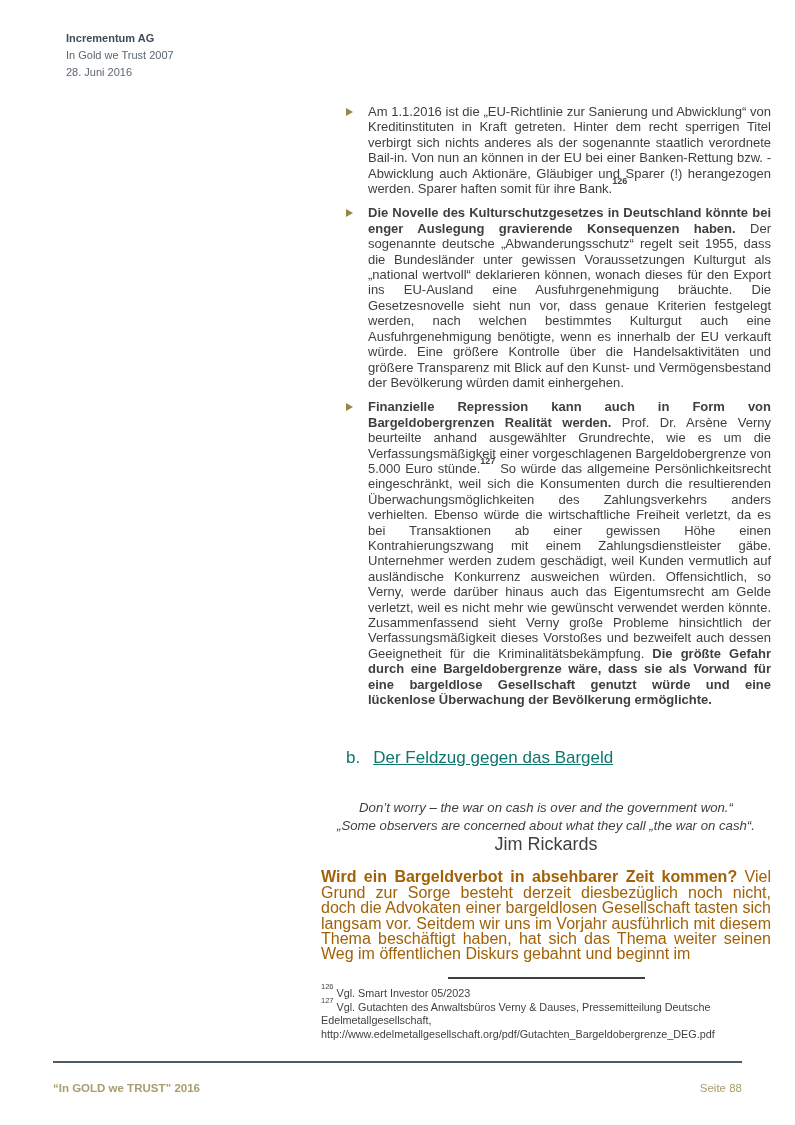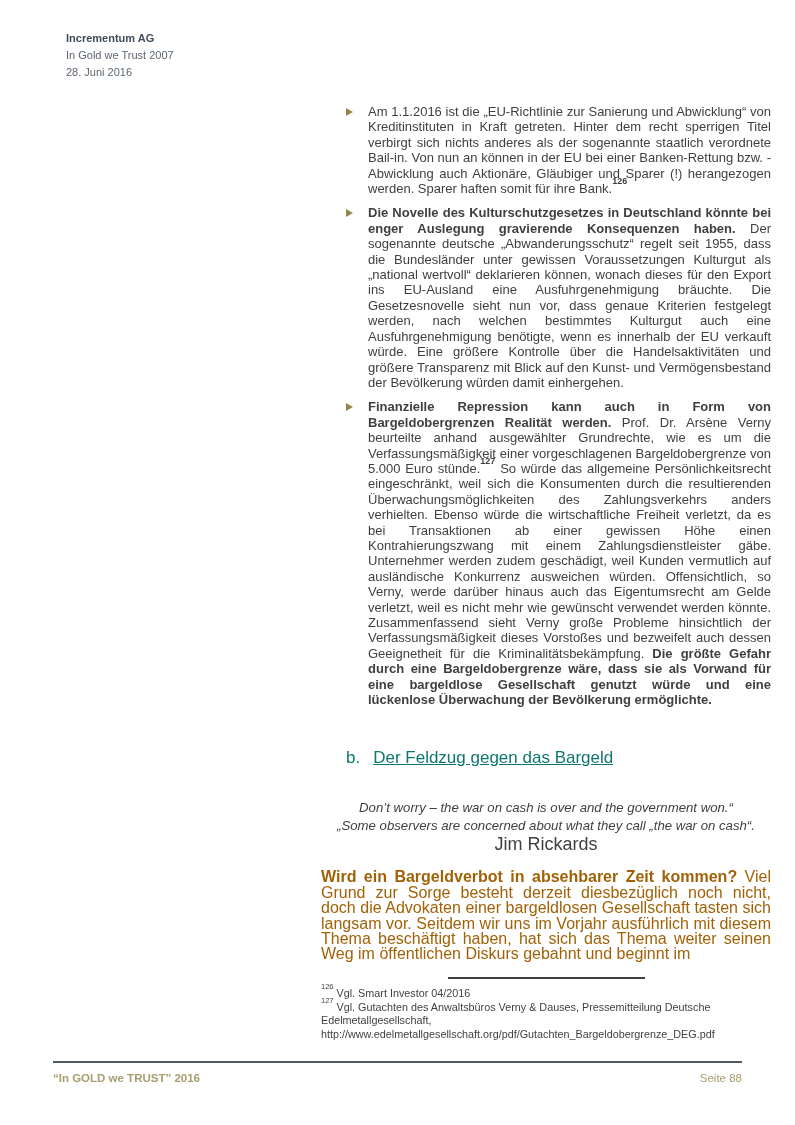--- a/index.html
+++ b/index.html
@@ -48,21 +48,21 @@
   
   .paragraph { margin-top: 16px; text-align: justify; font-size: 16px; line-height: 15.4px; color: #a16207; }
 
   
   .footnote-rule { margin-top: 15px; width: 197px; border: none; border-top: 2px solid #3f3f3f; }
   .footnotes { margin-top: 4px; width: 412px; font-size: 10.8px; line-height: 13.8px; color: #3f3f3f; }
   .footnotes sup.ref { font-size: 7.5px; top: -3px; font-weight: normal; }
 
   
   .footer { position: absolute; left: 53px; right: 53px; top: 1061px; border-top: 2px solid #4c5a66; }
-  .footer-row { display: flex; justify-content: space-between; padding-top: 9px; }
+  .footer-row { display: flex; justify-content: space-between; padding-top: 19px; }
   .footer-left { font-size: 11.5px; font-weight: bold; color: #a79d6e; }
   .footer-right { font-size: 11.5px; color: #a79d6e; }
 </style>
 </head>
 <body>
 
 <div class="page">
 
   <div class="header">
     <div class="header-company">Incrementum AG</div>
@@ -99,21 +99,21 @@
       <div>Don’t worry – the war on cash is over and the government won.“</div>
       <div>„Some observers are concerned about what they call „the war on cash“.</div>
       <div class="quote-attribution">Jim Rickards</div>
     </div>
 
     <div class="paragraph"><span class="b">Wird ein Bargeldverbot in absehbarer Zeit kommen?</span><span> Viel Grund zur Sorge besteht derzeit diesbezüglich noch nicht, doch die Advokaten einer bargeldlosen Gesellschaft tasten sich langsam vor. Seitdem wir uns im Vorjahr ausführlich mit diesem Thema beschäftigt haben, hat sich das Thema weiter seinen Weg im öffentlichen Diskurs gebahnt und beginnt im</span></div>
 
     <hr class="footnote-rule">
 
     <div class="footnotes">
-      <div><sup class="ref">126</sup><span> Vgl. Smart Investor 04/2016</span></div>
+      <div><sup class="ref">126</sup><span> Vgl. Smart Investor 05/2023</span></div>
       <div><sup class="ref">127</sup><span> Vgl. Gutachten des Anwaltsbüros Verny &amp; Dauses, Pressemitteilung Deutsche Edelmetallgesellschaft, </span><span>http://www.edelmetallgesellschaft.org/pdf/Gutachten_Bargeldobergrenze_DEG.pdf</span></div>
     </div>
 
   </div>
 
   <div class="footer">
     <div class="footer-row">
       <div class="footer-left">“In GOLD we TRUST” 2016</div>
       <div class="footer-right">Seite 88</div>
     </div>

